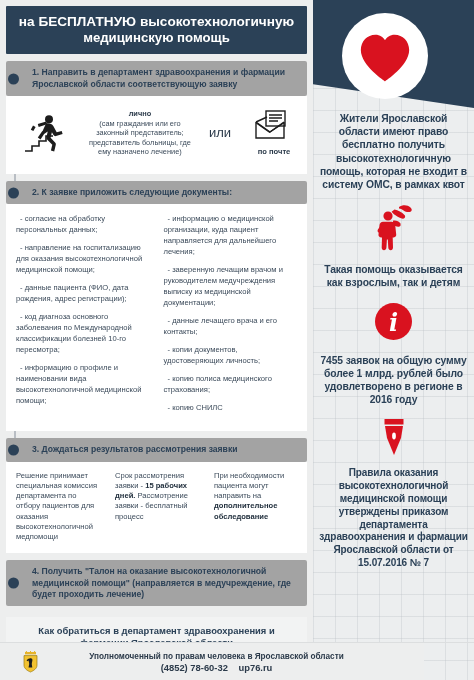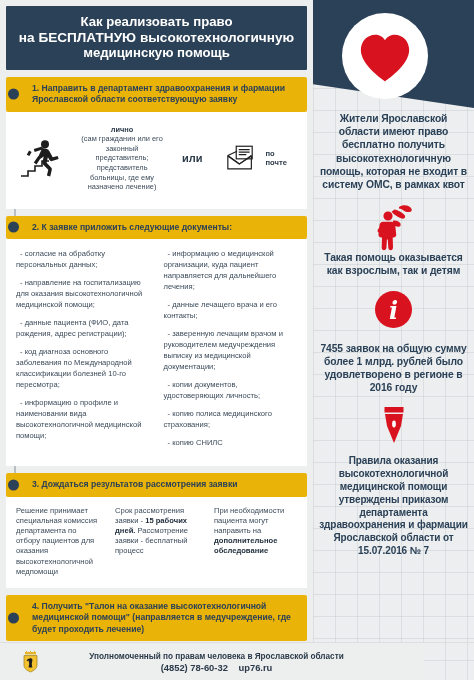--- a/index.html
+++ b/index.html
@@ -49,21 +49,21 @@
     background:#2b4157; color:#fff; text-align:center;
     padding:8px 8px 9px; border-radius:1px;
     font-size:13.2px; font-weight:bold; line-height:15.6px;
   }
   .title-banner .big { font-size:13.6px; }
 
   .timeline { position:absolute; left:8px; top:86px; width:2px; height:440px; background:#b9bec4; }
 
   .step { position:relative; margin-top:7px; }
   .step-head {
-    background:#eab308; color:#2b4157; font-weight:bold;
+    background:#a3a3a3; color:#2b4157; font-weight:bold;
     font-size:8.6px; line-height:11.4px;
     padding:6px 8px 6px 26px; border-radius:2px;
   }
   .dot {
     position:absolute; left:2px; top:50%; transform:translateY(-50%);
     width:11px; height:11px; border-radius:50%; background:#2b4157; z-index:3;
   }
   .step-head-wrap { position:relative; }
 
   .step-body { background:#ffffff; padding:9px 10px 11px; }
@@ -71,21 +71,21 @@
   .docs-col { flex:1; }
   .doc-item {
     color:#3b4a5a; font-size:7.6px; line-height:11px;
     margin-bottom:7px; text-indent:4px;
   }
 
   .apply-row { display:flex; align-items:center; gap:18px; padding:4px 4px 6px; }
   .apply-icon { width:52px; display:flex; justify-content:center; }
   .apply-txt { text-align:center; color:#3b4a5a; font-size:7.4px; line-height:9.6px; width:104px; }
   .apply-txt b { color:#2b3a4a; font-size:7.4px; }
-  .apply-or { color:#2b3a4a; font-size:11px; font-weight:bold; }
+  .apply-or { color:#2b3a4a; font-size:13px; font-weight:normal; }
   .mail-lbl { color:#2b3a4a; font-size:7.6px; font-weight:bold; }
 
   .three-cols { display:flex; gap:16px; }
   .three-cols .c { flex:1; color:#3b4a5a; font-size:7.6px; line-height:10.2px; }
   .three-cols .c b { color:#22303e; }
 
   .contact-title {
     background:#f2f3f3; color:#2b4157; font-weight:bold; text-align:center;
     font-size:9.4px; line-height:11.6px; padding:8px 10px;
   }
@@ -128,21 +128,21 @@
             <path d="M31 2c3.2-2.3 8.3-2.6 11.5 0.4 2.1 2 1.4 4.2-0.9 4.6-2.1 0.4-4.4-0.4-6-1.6-1.6-1.2-3.4-2-4.6-1.9z"></path>
             <path d="M20 6.5c2.6 0 4.6 2 4.6 4.5s-2 4.5-4.6 4.5-4.6-2-4.6-4.5S17.4 6.5 20 6.5z"></path>
             <path d="M26.5 4.5c3.6 0.6 7.4 2.7 10 5.6 1.4 1.6 0.4 3.8-1.7 3.6-2.2-0.2-5-1.6-7.3-3.4-1.7-1.3-3.2-2.6-3.9-3.6z"></path>
             <path d="M25.2 15.6c2.8-0.4 5.6 0.4 7 2.6 0.9 1.5 0.5 3.3-1.3 3.6-2 0.3-4.6-0.7-6.4-2.2z"></path>
             <path d="M17 16.8h6.6c2 0 3.4 1.3 3.6 3.2l1 9.6c0.2 1.7-0.9 2.8-2.3 2.8h-1.2l0.3 10.2c0.05 1.7-1 2.6-2.3 2.6-1.3 0-2.3-0.9-2.4-2.5l-0.5-8.3h-0.9l-0.5 8.3c-0.1 1.6-1.1 2.5-2.4 2.5-1.3 0-2.4-0.9-2.3-2.6l0.3-10.2h-1.1c-1.5 0-2.6-1.1-2.4-2.8l1-9.6c0.2-1.9 1.6-3.2 3.5-3.2z"></path>
             <path d="M13.8 19.5l-3.6 4.4c-1 1.3-0.8 2.8 0.4 3.6 1.2 0.8 2.6 0.4 3.4-0.8l2.6-4z"></path>
           </g>
         </svg>
       </div>
 
-      <div class="rtext" style="">Такая помощь оказывается как взрослым, так и детям</div>
+      <div class="rtext" style="margin-top:12px;">Такая помощь оказывается как взрослым, так и детям</div>
 
       <div class="icon-wrap" style="margin-top:13px;">
         <svg width="37" height="37" viewBox="0 0 37 37">
           <circle cx="18.5" cy="18.5" r="18.5" fill="#d9121f"></circle>
           <text x="18.5" y="27.5" text-anchor="middle" fill="#ffffff" font-family="DejaVu Serif, serif" font-style="italic" font-size="24" font-weight="bold">i</text>
         </svg>
       </div>
 
       <div class="rtext" style="margin-top:14px;">7455 заявок на общую сумму более 1 млрд. рублей было удовлетворено в регионе в 2016 году</div>
 
@@ -155,21 +155,20 @@
       </div>
 
       <div class="rtext small" style="margin-top:10px;">Правила оказания высокотехнологичной медицинской помощи утверждены приказом департамента здравоохранения и фармации Ярославской области от 15.07.2016 № 7</div>
     </div>
   </div>
 
   <div class="left-col">
     <div class="left-inner">
 
       <div class="title-banner">
-        <div>Как реализовать право</div>
         <div class="big"><span>на </span><span>БЕСПЛАТНУЮ</span><span> высокотехнологичную</span></div>
         <div>медицинскую помощь</div>
       </div>
 
       <div class="timeline"></div>
 
       <div class="step">
         <div class="step-head-wrap">
           <div class="dot"></div>
           <div class="step-head">1. Направить в департамент здравоохранения и фармации Ярославской области соответствующую заявку</div>
@@ -187,21 +186,21 @@
                 <g fill="none" stroke="#1d1d1d" stroke-width="1.6">
                   <path d="M1 37h7v-5h7v-5h7v-5h7"></path>
                 </g>
               </svg>
             </div>
             <div class="apply-txt">
               <b>лично</b>
               <div>(сам гражданин или его законный представитель; представитель больницы, где ему назначено лечение)</div>
             </div>
             <div class="apply-or">или</div>
-            <div style="display:flex;align-items:center;gap:7px;margin-left:6px;">
+            <div style="display:flex;align-items:center;gap:7px;margin-left:6px;flex-direction:column;">
               <svg width="38" height="30" viewBox="0 0 38 30">
                 <g fill="none" stroke="#1d1d1d" stroke-width="1.4">
                   <rect x="11" y="1" width="19" height="15"></rect>
                   <path d="M14 5h13M14 8h13M14 11h9"></path>
                   <path d="M1 12l11 -5v0M1 12v16h28V12"></path>
                   <path d="M1 12l14 10 14-10"></path>
                 </g>
                 <path d="M1 12l13.5 9.5L29 12v1.6L14.5 23 1 13.6z" fill="#1d1d1d"></path>
               </svg>
               <span class="mail-lbl">по почте</span>
@@ -219,22 +218,22 @@
           <div class="docs-cols">
             <div class="docs-col">
               <div class="doc-item">- согласие на обработку персональных данных;</div>
               <div class="doc-item">- направление на госпитализацию для оказания высокотехнологичной медицинской помощи;</div>
               <div class="doc-item">- данные пациента (ФИО, дата рождения, адрес регистрации);</div>
               <div class="doc-item">- код диагноза основного заболевания по Международной классификации болезней 10-го пересмотра;</div>
               <div class="doc-item">- информацию о профиле и наименовании вида высокотехнологичной медицинской помощи;</div>
             </div>
             <div class="docs-col">
               <div class="doc-item">- информацию о медицинской организации, куда пациент направляется для дальнейшего лечения;</div>
+              <div class="doc-item">- заверенную лечащим врачом и руководителем медучреждения выписку из медицинской документации;</div>
               <div class="doc-item">- данные лечащего врача и его контакты;</div>
-              <div class="doc-item">- заверенную лечащим врачом и руководителем медучреждения выписку из медицинской документации;</div>
               <div class="doc-item">- копии документов, удостоверяющих личность;</div>
               <div class="doc-item">- копию полиса медицинского страхования;</div>
               <div class="doc-item">- копию СНИЛС</div>
             </div>
           </div>
         </div>
       </div>
 
       <div class="step">
         <div class="step-head-wrap">

